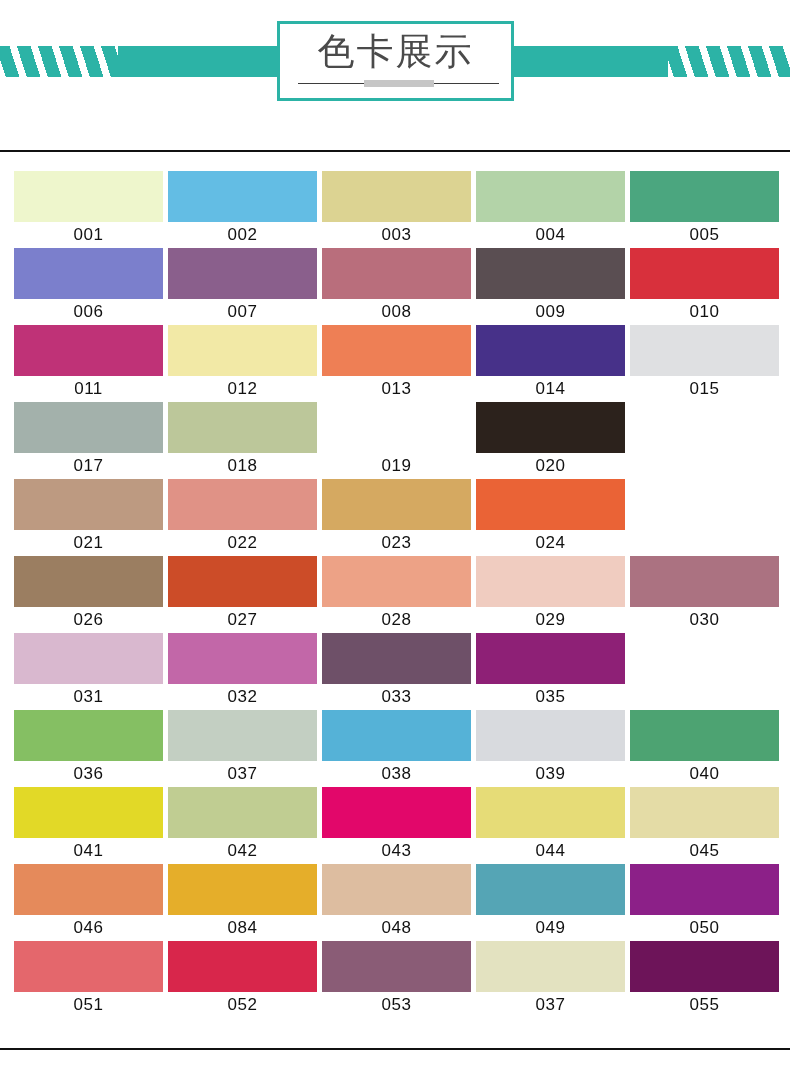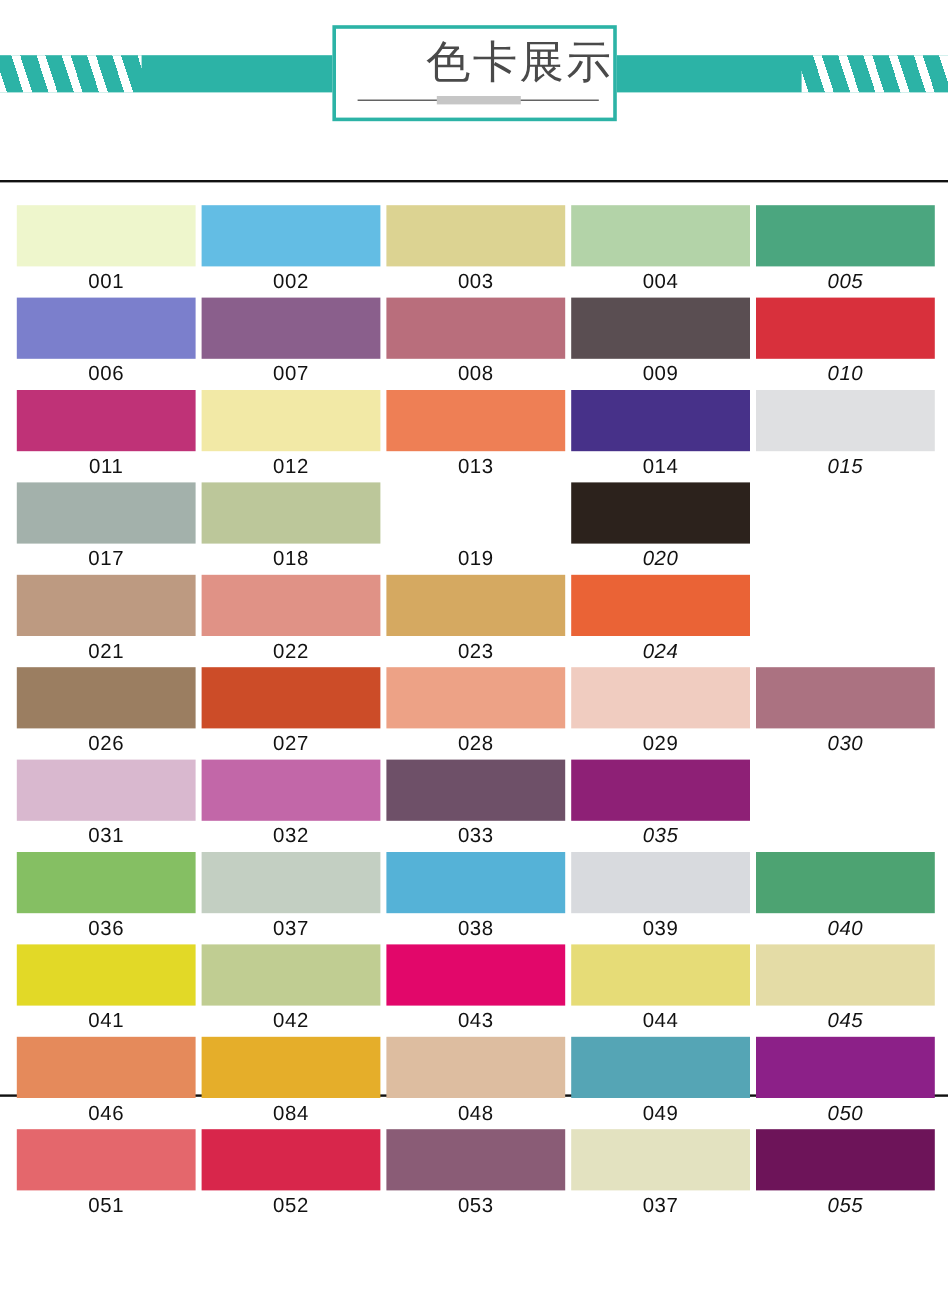--- a/index.html
+++ b/index.html
@@ -53,21 +53,21 @@
     width:237px;height:80px;
     background:#ffffff;
     border:3px solid #2cb3a6;
     box-sizing:border-box;
     z-index:4;
   }
   .title-text{
     position:absolute;
     left:0;top:6px;
     width:100%;
-    text-align:right;
+    text-align:center;
     font-size:37px;
     line-height:44px;
     letter-spacing:2px;
     color:#4a4a4a;
     font-weight:400;
     font-family:"DejaVu Sans","Liberation Sans",sans-serif;
     white-space:nowrap;
   }
   .title-rule{
     position:absolute;
@@ -79,41 +79,41 @@
     position:absolute;
     left:84px;bottom:11px;
     width:70px;height:7px;
     background:#c6c6c6;
   }
 
   
   .sheet{
     position:absolute;
     left:0;top:150px;
-    width:790px;height:764px;
+    width:790px;height:900px;
     box-sizing:border-box;
     border-top:2px solid #111111;
     border-bottom:2px solid #111111;
     background:#ffffff;
   }
   .grid{
     position:absolute;
     left:14px;top:19px;
     width:762px;
   }
   .row{
     display:flex;
     height:77px;
   }
   .cell{
     width:149px;
     margin-right:5px;
     position:relative;
   }
-  .cell:last-child{margin-right:16px;font-style:italic;}
+  .cell:last-child{margin-right:16px;}
   .swatch{
     width:149px;height:51px;
     display:block;
   }
   .code{
     display:block;
     width:149px;
     text-align:center;
     font-size:17px;
     line-height:26px;

